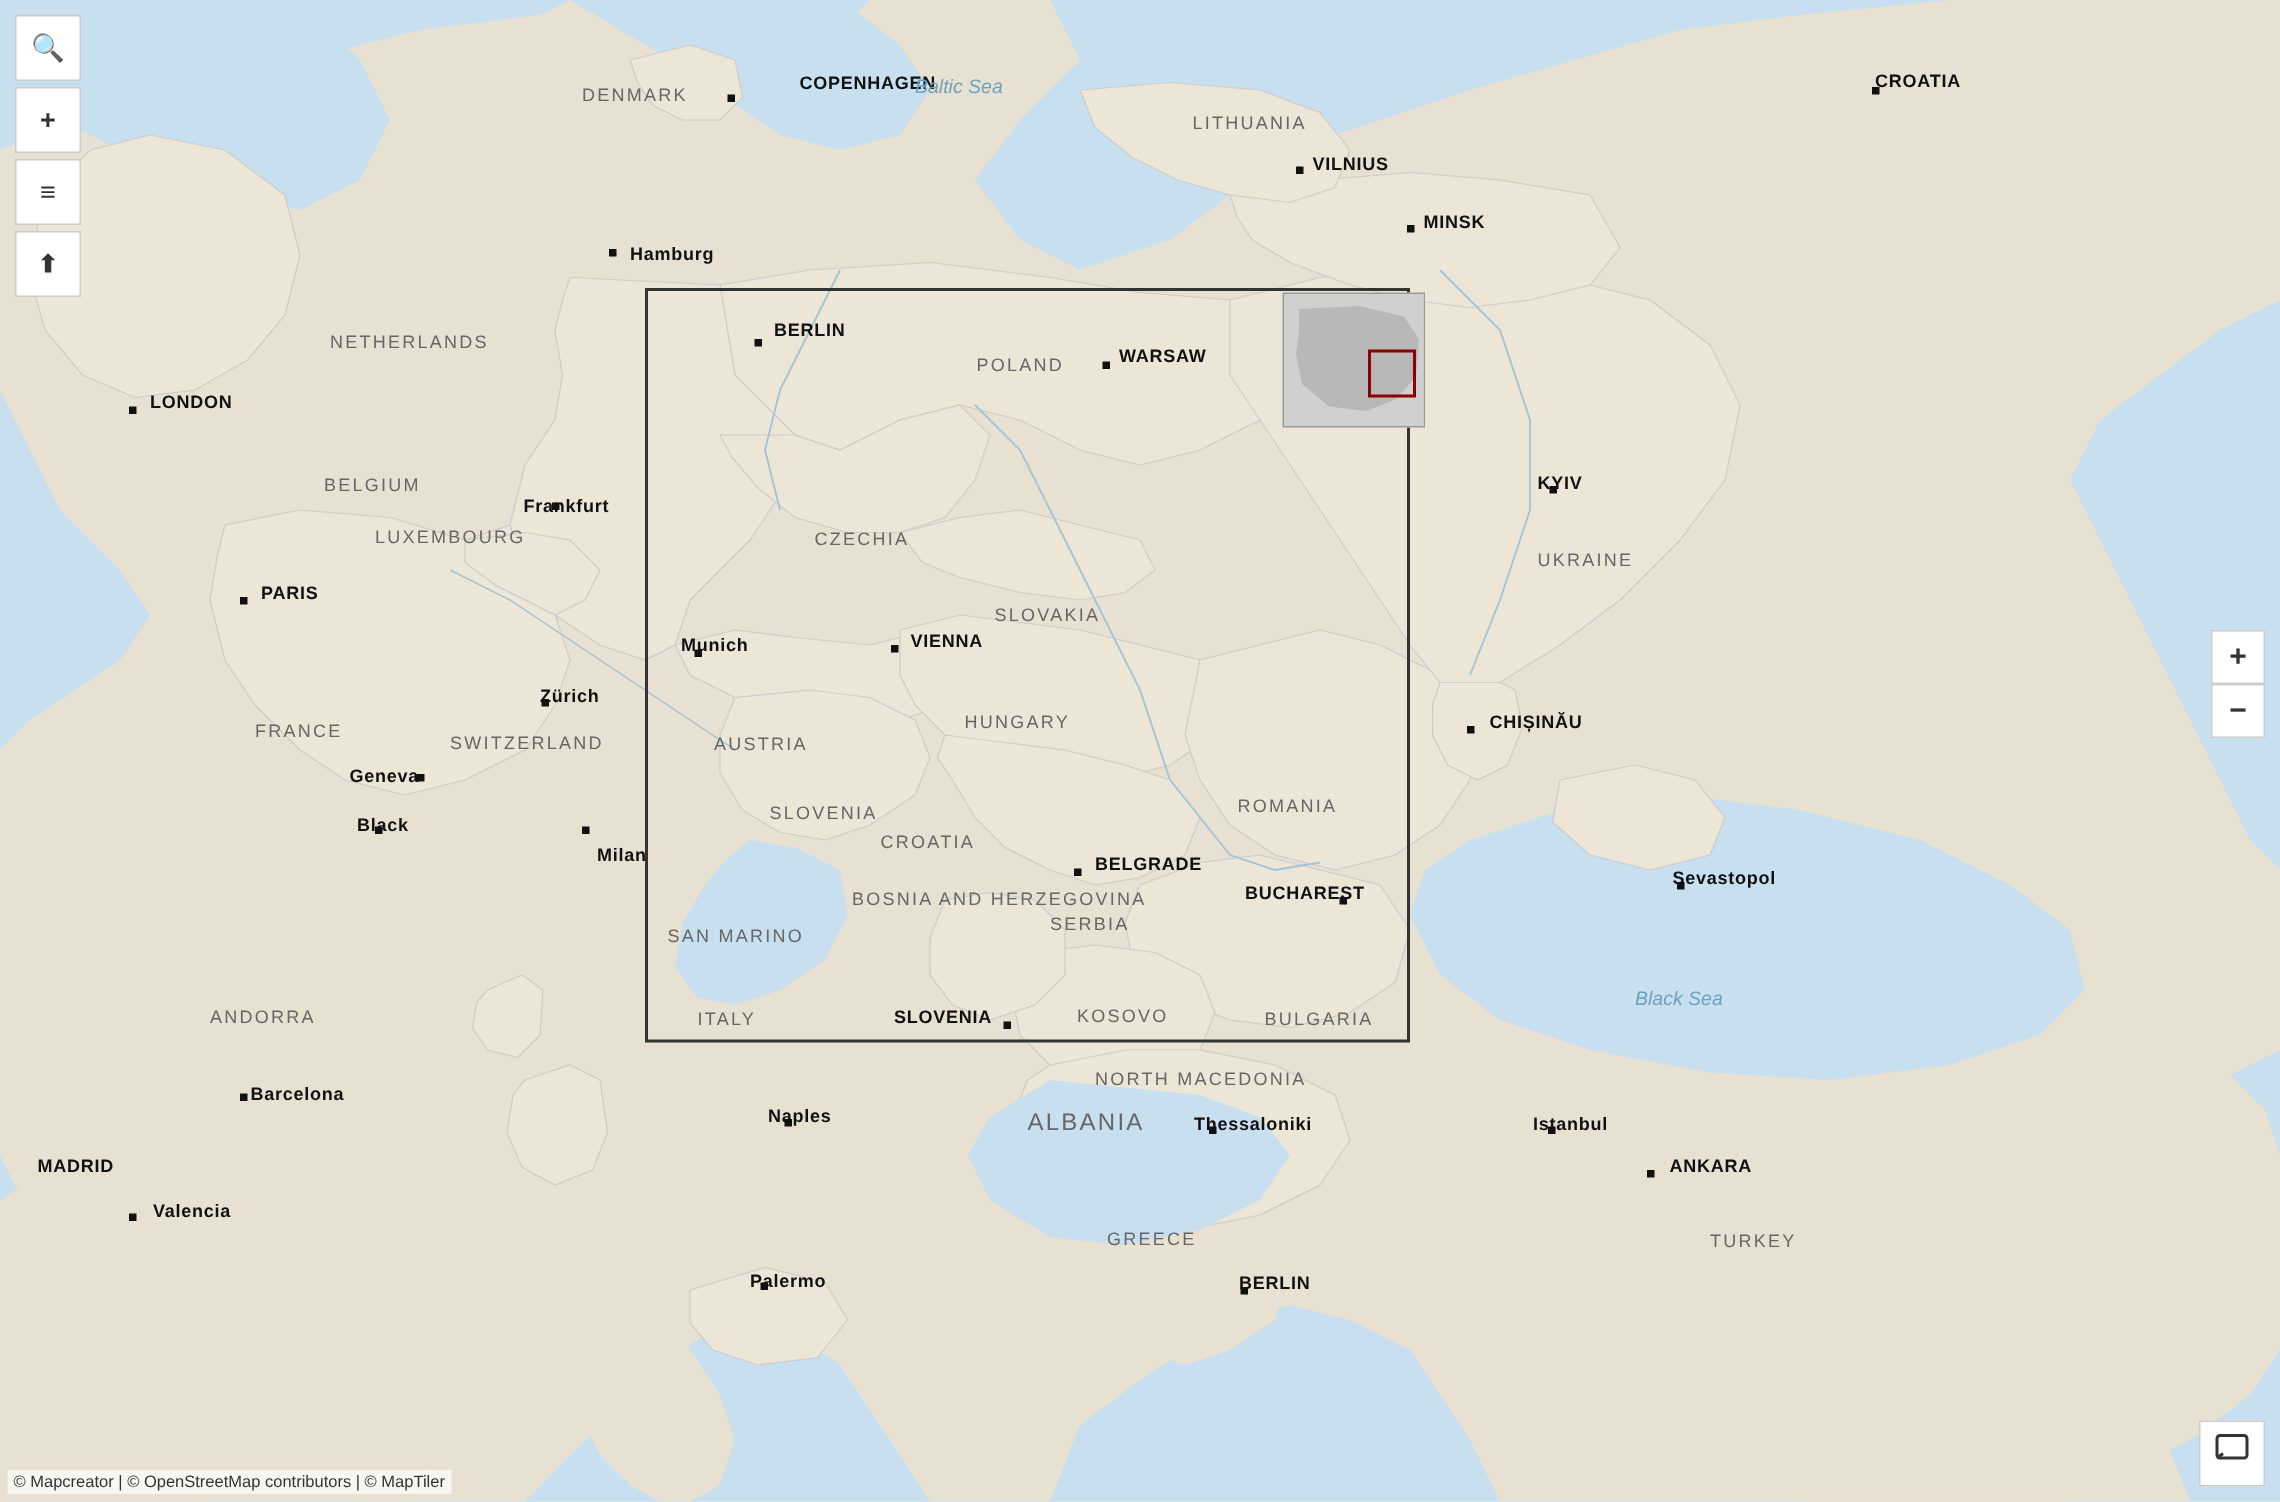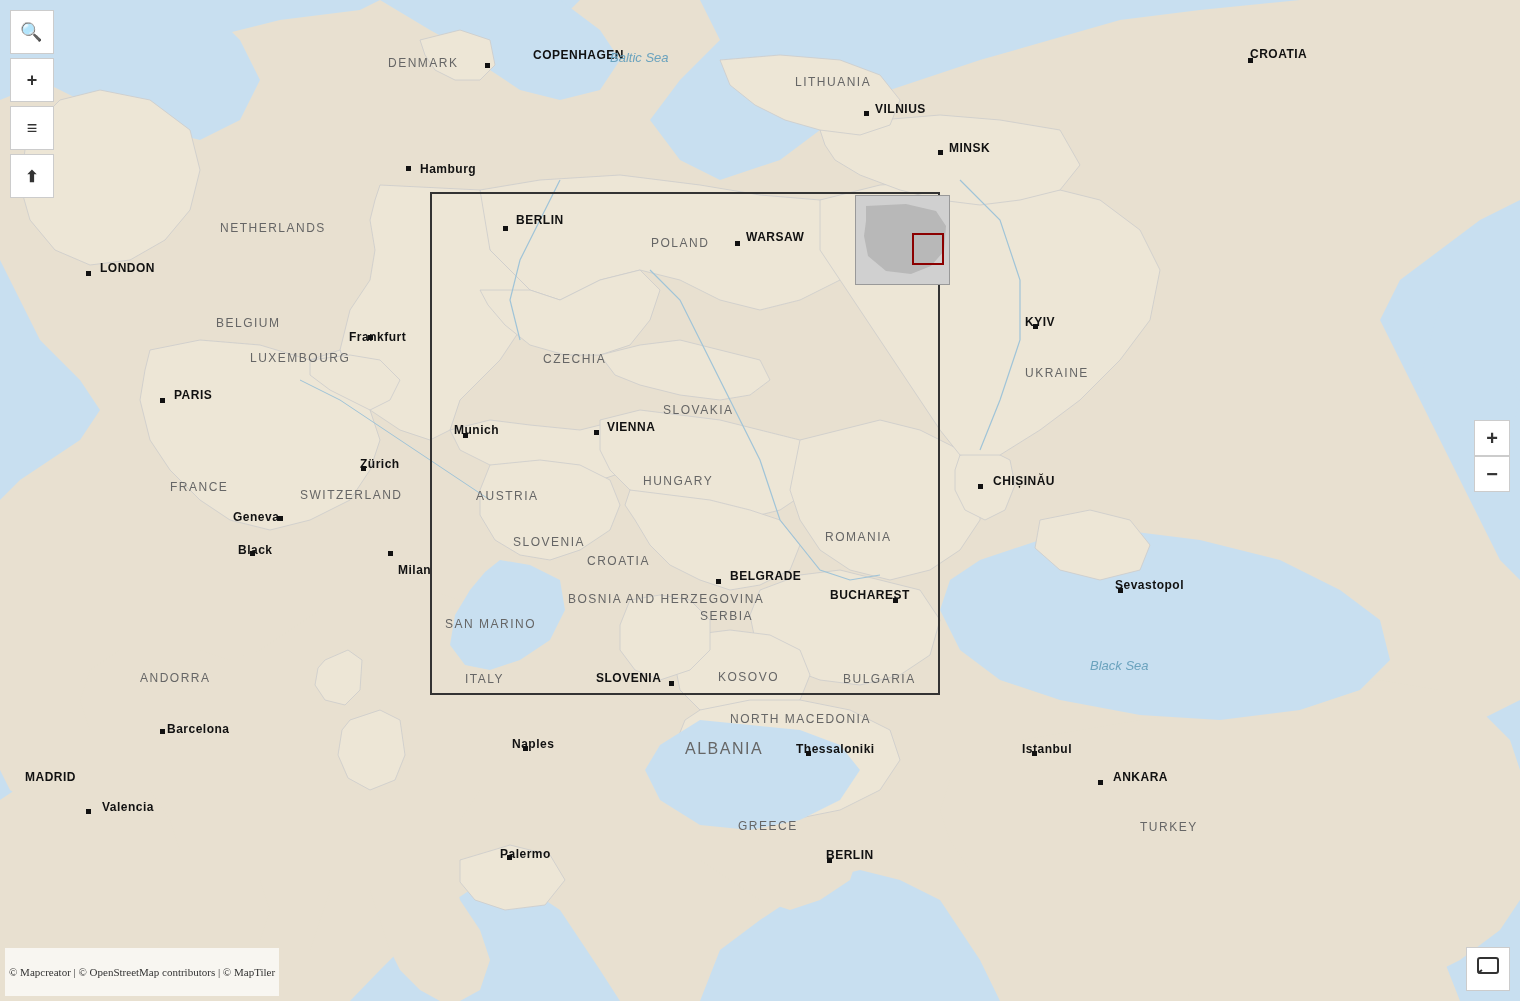--- a/index.html
+++ b/index.html
@@ -89,23 +89,22 @@
     }
 
     
     .attribution {
       position: absolute;
       bottom: 5px;
       left: 5px;
       font-size: 11px;
       color: #333;
       background: rgba(255,255,255,0.7);
-      padding: 18px 4px;
+      padding: 2px 4px;
       z-index: 100;
-      font-family: Liberation Serif, serif;
     }
 
     
     .city-label {
       position: absolute;
       font-size: 12px;
       font-weight: 600;
       color: #111;
       white-space: nowrap;
       pointer-events: none;

